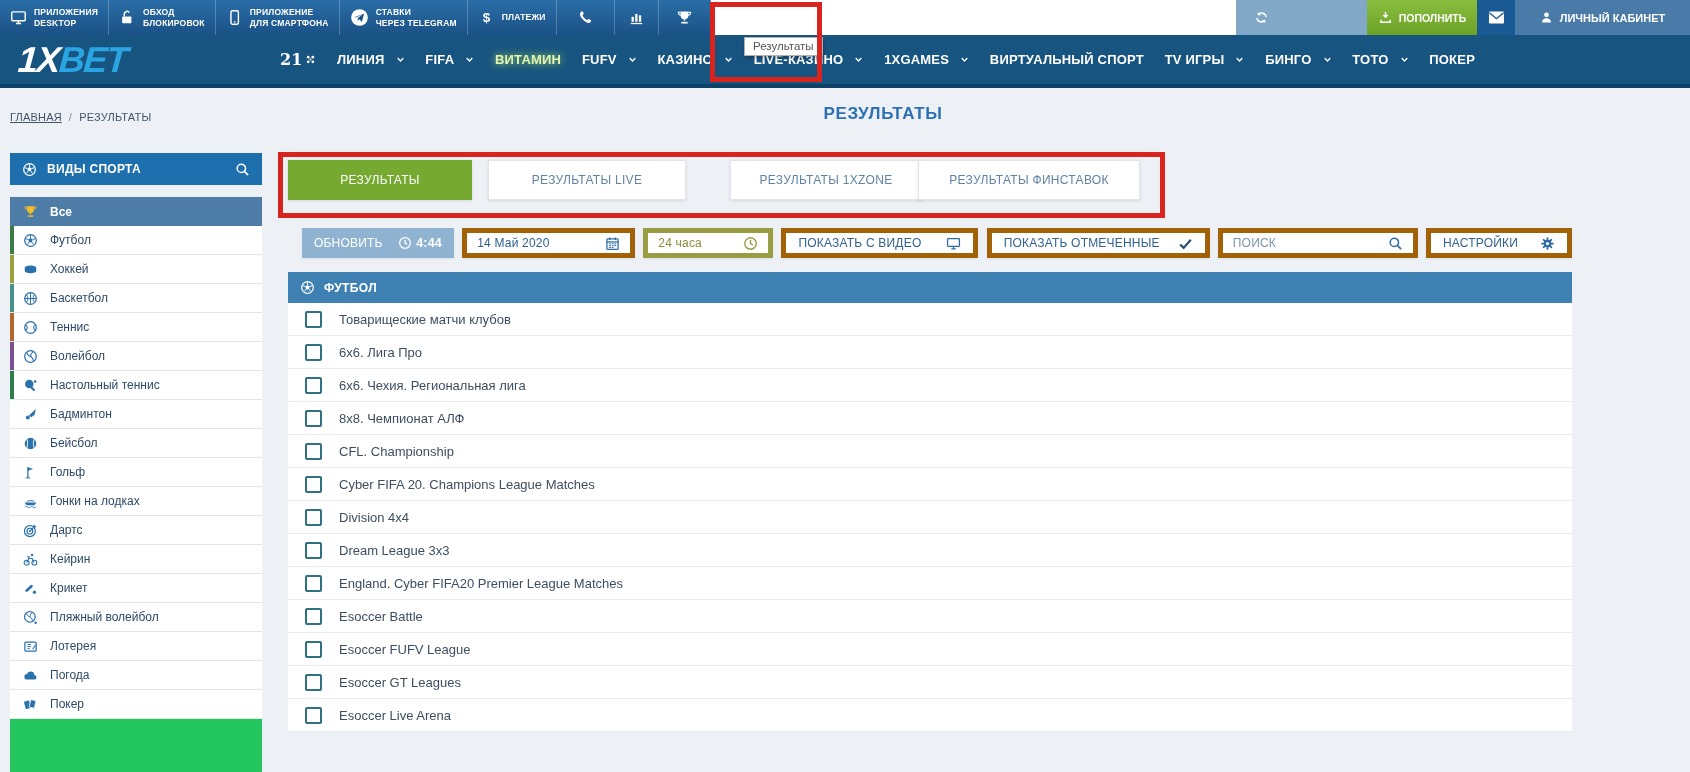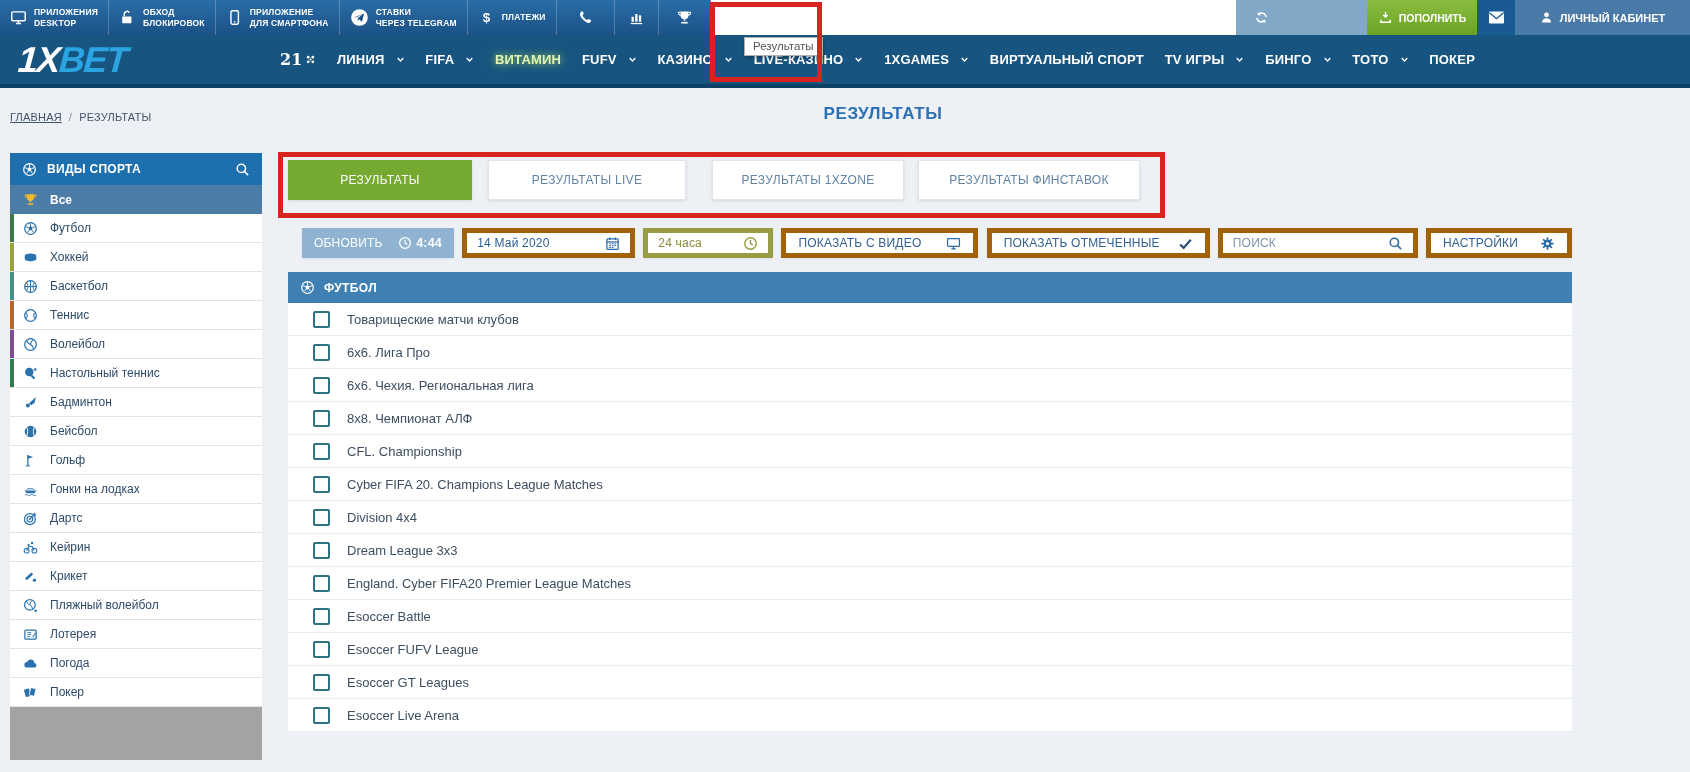--- a/index.html
+++ b/index.html
@@ -51,39 +51,39 @@
   .bc-home { text-decoration:underline; cursor:pointer; }
   .bc-sep { margin:0 7px; color:#7c8ea0; }
   .page-title { position:absolute; top:104px; left:288px; width:1190px; text-align:center;
     font-size:17px; font-weight:bold; color:#2b70b5; letter-spacing:.6px; }
 
   
   .sidebar { position:absolute; left:10px; top:153px; width:252px; bottom:0; }
   .sb-header { height:32px; background:#1e6fad; display:flex; align-items:center; padding:0 12px; gap:10px;
     color:#fff; font-size:12px; font-weight:bold; letter-spacing:.3px; }
   .sb-search { margin-left:auto; color:#fff; cursor:pointer; }
-  .sb-list { margin-top:0; background:#a3a3a3; min-height:575px; }
+  .sb-list { margin-top:12px; background:#22c55e; min-height:575px; }
   .sport-row { position:relative; height:29px; display:flex; align-items:center; background:#fff;
     border-bottom:1px solid #e1e5ea; cursor:pointer; }
   .sport-strip { position:absolute; left:0; top:0; bottom:0; width:4px; }
   .sport-icon { width:40px; display:flex; justify-content:center; color:#2a72ad; }
   .sport-icon .icon { width:15px; height:15px; }
   .sport-label { font-size:12px; color:#2d4a68; }
   .sport-row.active { background:#4d7da6; border-bottom:none; }
   .sport-row.active .sport-label { color:#fff; font-weight:bold; }
   .sport-row.active .sport-icon { color:#f3bc2a; }
 
   
   .main { position:absolute; left:288px; top:152px; width:1284px; }
   .tabs-row { position:relative; height:66px; }
   .tab { position:absolute; top:8px; height:40px; display:flex; align-items:center; justify-content:center;
     background:#fff; border:1px solid #e0e4e9; box-shadow:0 1px 3px rgba(0,0,0,.1); color:#5f83a5;
     font-size:12px; letter-spacing:.3px; cursor:pointer; }
   .tab.active { background:#76a930; border:none; color:#fff; }
-  .tab1 { left:0; width:184px; } .tab2 { left:200px; width:198px; } .tab3 { left:424px; width:192px; } .tab4 { left:630px; width:222px; }
+  .tab1 { left:0; width:184px; } .tab2 { left:200px; width:198px; } .tab3 { left:442px; width:192px; } .tab4 { left:630px; width:222px; }
   .tabs-red-box { left:-10px; top:0; width:887px; height:66px; }
 
   .controls { margin-top:10px; height:30px; display:flex; justify-content:space-between;padding-left:14px; }
   .ctrl { height:30px; display:flex; align-items:center; background:#fff; border:5px solid #a16207;
     color:#33618f; font-size:12px; letter-spacing:.2px; box-shadow:0 1px 2px rgba(0,0,0,.07); cursor:pointer; }
   .ctrl .icon { color:#2c6ba3; }
   .ctrl-refresh { width:152px; background:#8fb3d1; border:none; color:#fff; justify-content:space-between; padding:0 12px; }
   .ctrl-refresh .icon { color:#fff; }
   .timer { display:flex; align-items:center; gap:4px; font-weight:bold; font-size:12.5px; }
   .ctrl-date { width:173px; justify-content:space-between; padding:0 10px; color:#2b5d92; }
@@ -96,21 +96,21 @@
   .search-input { flex:1; border:none; outline:none; font-size:12px; color:#404040; letter-spacing:.2px;
     font-family:"Liberation Sans", sans-serif; min-width:0; }
   .search-input::placeholder { color:#7d93a8; }
   .ctrl-settings { width:146px; justify-content:space-between; padding:0 12px; }
 
   .section-header { margin-top:14px; height:31px; background:#3f80b3; display:flex; align-items:center;
     padding:0 12px; gap:9px; color:#fff; font-size:12px; font-weight:bold; letter-spacing:.4px; }
   .section-header .icon { color:#fff; }
 
   .league-row { height:33px; display:flex; align-items:center; background:#fff; border-bottom:1px solid #e9ecf0;
-    padding-left:25px; }
+    padding-left:17px; }
   .checkbox { width:17px; height:17px; border:2px solid #2f7082; border-radius:2px; background:#fff; cursor:pointer; flex:none; }
   .league-label { margin-left:17px; font-size:13px; color:#3d4e60; }
 </style>
 </head>
 <body>
 
 <div class="screen">
 
   <div class="topbar">
     <div id="tb-cells" style="display:flex">

